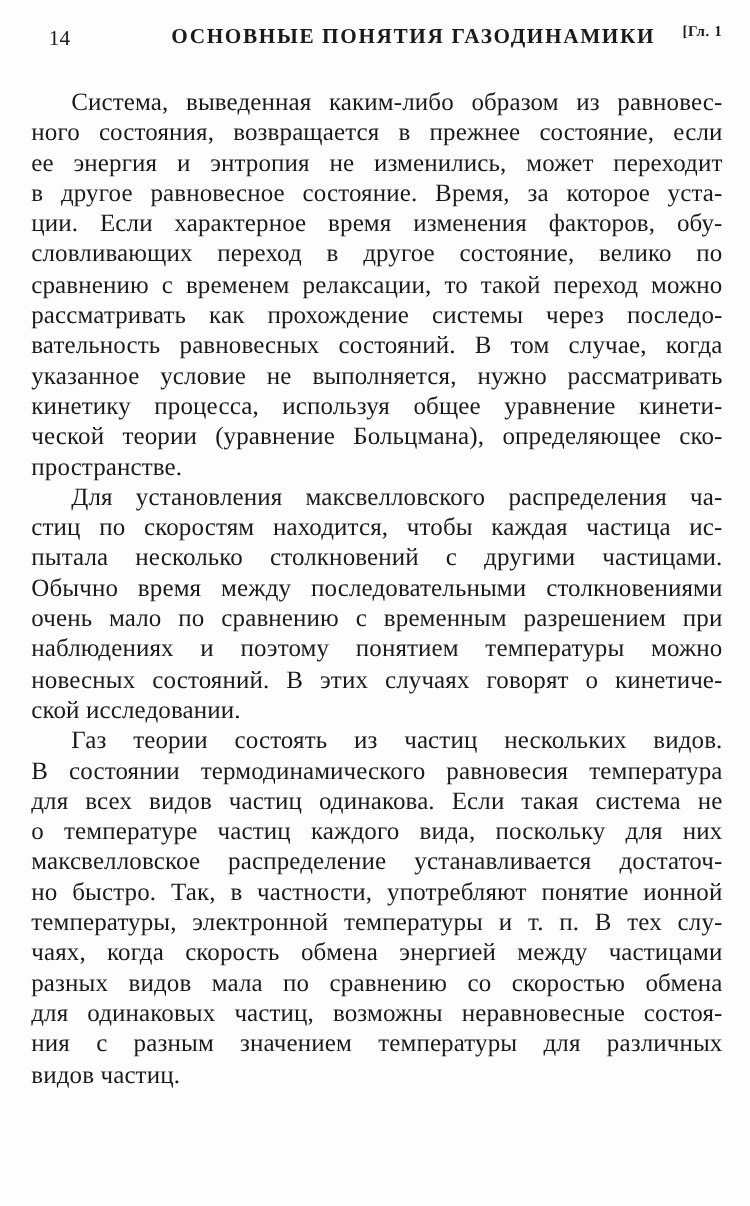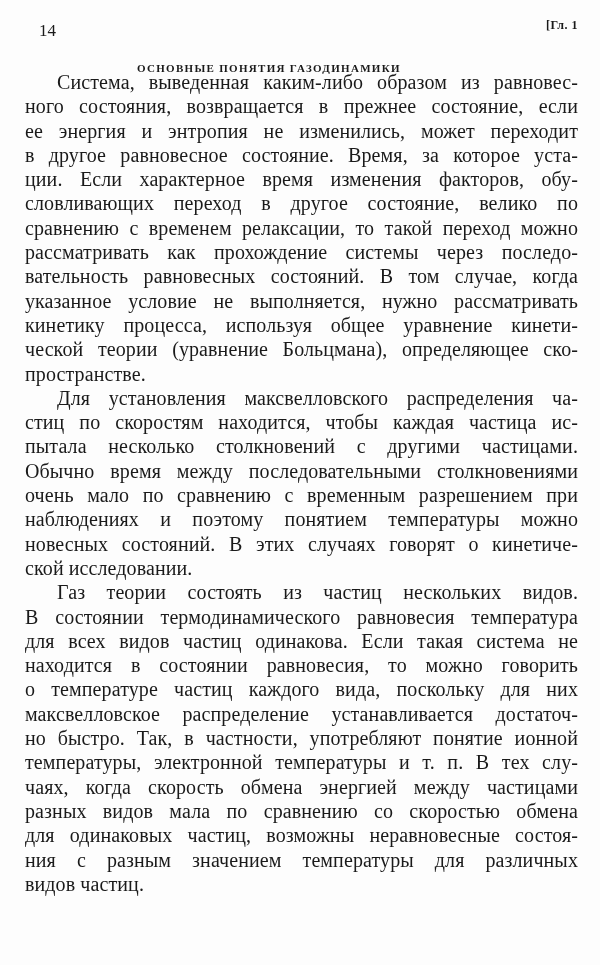--- a/index.html
+++ b/index.html
@@ -7,21 +7,21 @@
   .page {
     position: absolute; left: 0; top: 0; width: 600px; height: 965px;
     background: #fdfdfd; color: #1a1a1a;
     font-family: "Liberation Serif", "DejaVu Serif", serif;
   }
   .running-head {
     position: absolute; left: 21px; right: 22px; top: 18px; height: 22px;
     font-size: 16px; font-weight: bold;
   }
   .running-head .pnum { position: absolute; left: 0; top: 3px; font-weight: normal; font-size: 17px; margin-left: 18px; }
-  .running-head .title { position: absolute; left: 116px; top: 1px; letter-spacing: 1.3px; font-size: 11px; text-transform: uppercase; margin-top: 43px; }
+  .running-head .title { position: absolute; left: 116px; top: 1px; letter-spacing: 1.3px; font-size: 17px; text-transform: uppercase; }
   .running-head .chap { position: absolute; right: 0; top: 0; font-weight: bold; font-size: 12px; letter-spacing: 0.5px; }
   .body {
     position: absolute; left: 25px; top: 70px; width: 553px;
   }
   .line {
     display: block; height: 24.3px; line-height: 24.3px;
     font-size: 20px; white-space: nowrap;
     text-align: justify; text-align-last: justify;
     letter-spacing: 0.1px;
   }
@@ -64,21 +64,20 @@
       <span class="line">очень мало по сравнению с временным разрешением при</span>
       <span class="line">наблюдениях и поэтому понятием температуры можно</span>
       <span class="line">новесных состояний. В этих случаях говорят о кинетиче-</span>
       <span class="line last">ской  исследовании.</span>
     </div>
 
     <div>
       <span class="line indent">Газ теории состоять из частиц нескольких видов.</span>
       <span class="line">В состоянии термодинамического равновесия температура</span>
       <span class="line">для всех видов частиц одинакова. Если такая система не</span>
-      <span class="line">находится в состоянии равновесия, то можно говорить</span>
       <span class="line">о температуре частиц каждого вида, поскольку для них</span>
       <span class="line">максвелловское распределение устанавливается достаточ-</span>
       <span class="line">но быстро. Так, в частности, употребляют понятие ионной</span>
       <span class="line">температуры, электронной температуры и т. п. В тех слу-</span>
       <span class="line">чаях, когда скорость обмена энергией между частицами</span>
       <span class="line">разных видов мала по сравнению со скоростью обмена</span>
       <span class="line">для одинаковых частиц, возможны неравновесные состоя-</span>
       <span class="line">ния с разным значением температуры для различных</span>
       <span class="line last">видов частиц.</span>
     </div>

